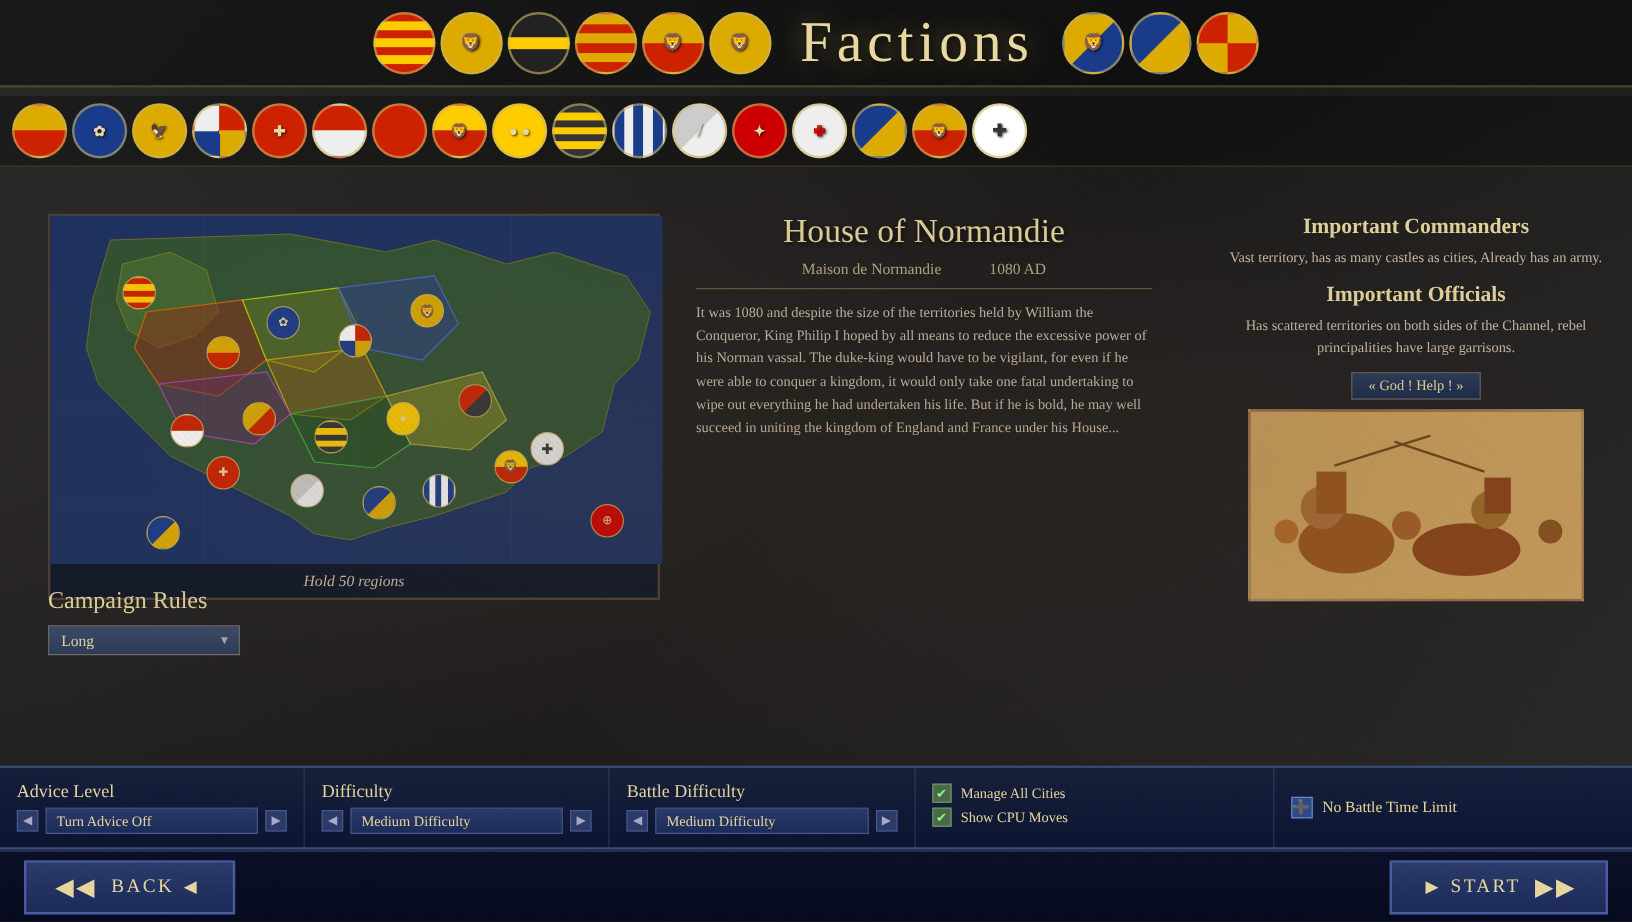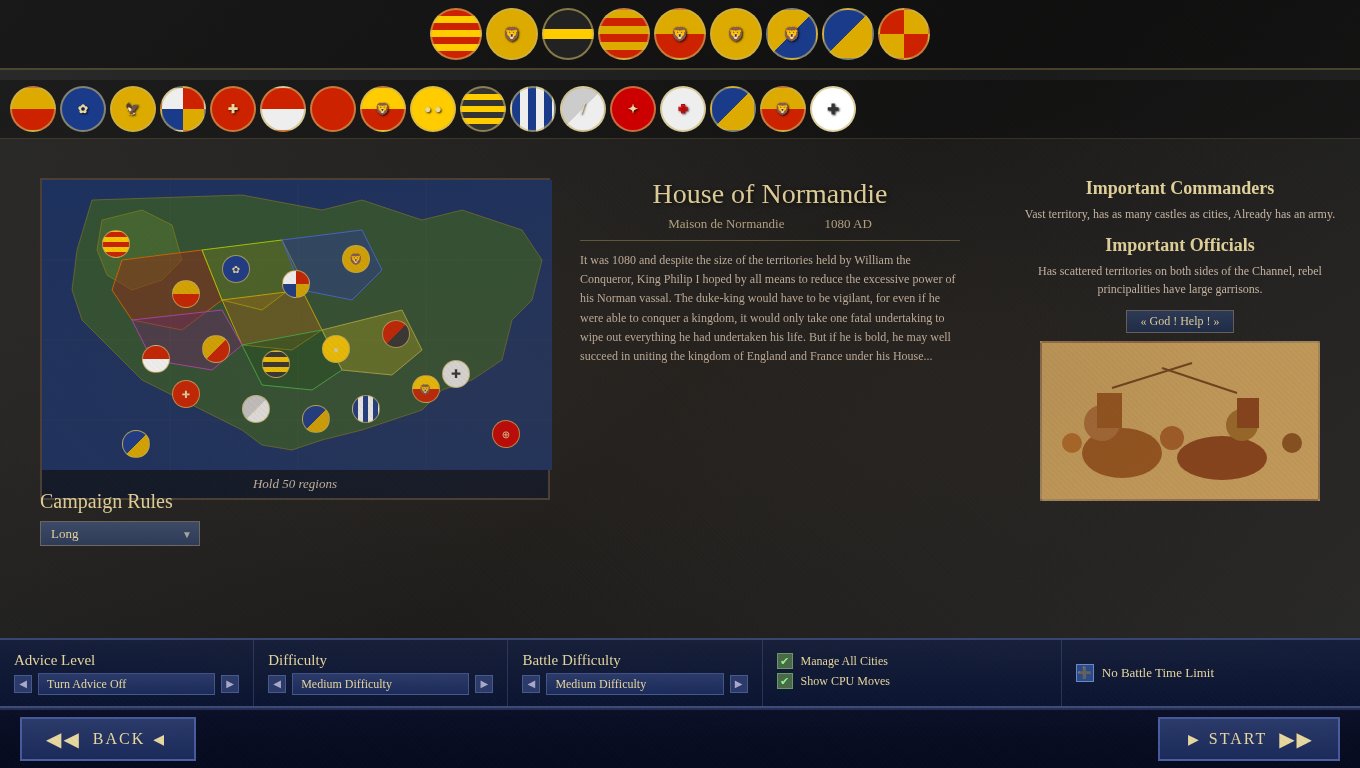--- a/index.html
+++ b/index.html
@@ -502,20 +502,23 @@
     <div class="badge badge-horiz-red-gold">
         <span class="badge-inner"></span>
       </div>
     <div class="badge badge-gold-lion-red">
         <span class="badge-inner">🦁</span>
       </div>
     <div class="badge" style="background:#ddaa00;">
         <span class="badge-inner">🦁</span>
       </div>
 
+    <div class="title-center">
+      <h1>Factions</h1>
+    </div>
 
     <div class="badge" style="background:linear-gradient(135deg,#ddaa00 50%,#1a3a8a 50%);">
         <span class="badge-inner">🦁</span>
       </div>
     <div class="badge" style="background:linear-gradient(135deg,#1a3a8a 50%,#ddaa00 50%);">
         <span class="badge-inner"></span>
       </div>
     <div class="badge" style="background:conic-gradient(#ddaa00 0deg,#ddaa00 90deg,#cc2200 90deg,#cc2200 180deg,#ddaa00 180deg,#ddaa00 270deg,#cc2200 270deg);">
         <span class="badge-inner"></span>
       </div>

